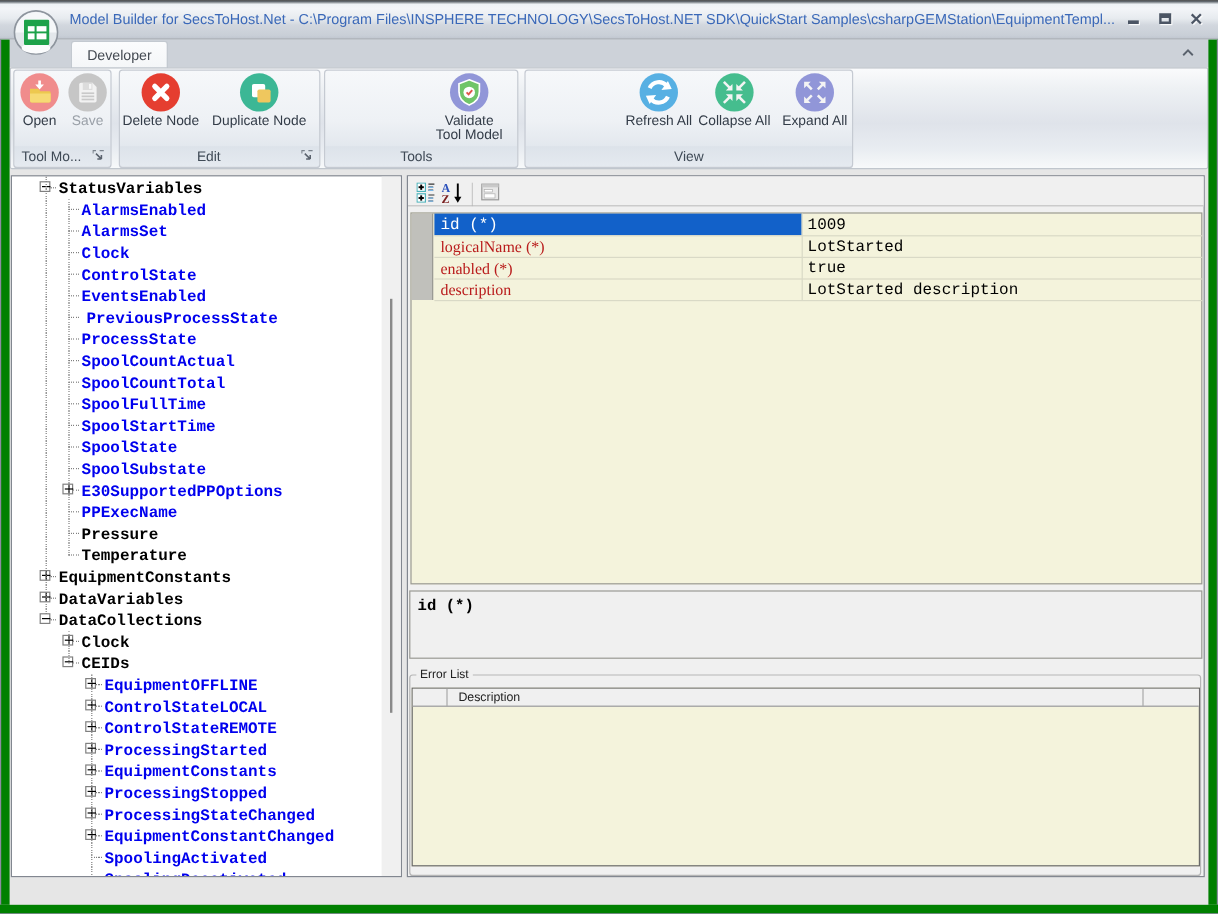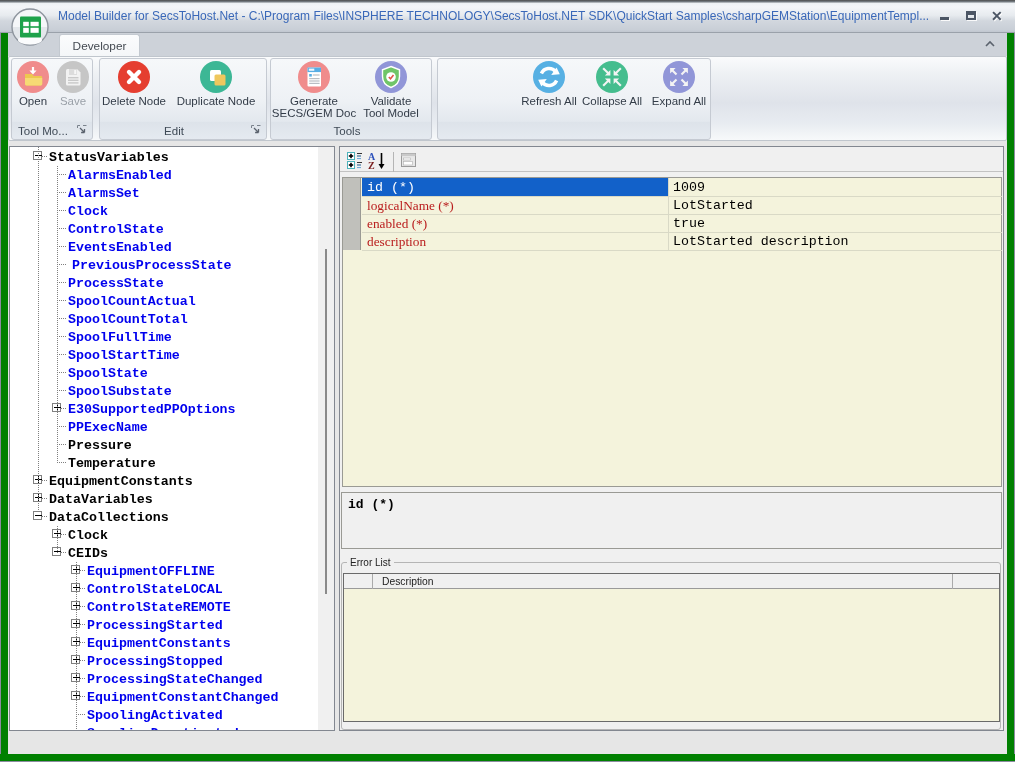--- a/index.html
+++ b/index.html
@@ -177,35 +177,20 @@
       </div>
       <div class="rlabel" style="width:calc(100% - 18px);">Edit</div>
       <div class="launcher" style="right:5px;">
           <svg width="10" height="10" viewBox="0 0 10 10">
             <path d="M0.5 3 V0.5 H3 M6 0.5 h3.5" stroke="#7a828c" fill="none"></path>
             <path d="M3 3 L7.5 7.5 M7.5 7.5 v-3.4 M7.5 7.5 h-3.4" stroke="#5a626d" stroke-width="1.3" fill="none"></path>
           </svg>
         </div>
     </div>
     <div class="rgroup" id="g3">
-      <div class="rbtn" style="left:-2px;width:90px;">
-        <div class="circ" style="background:#f08c8c;">
-          <svg width="32" height="32" viewBox="0 0 32 32">
-            <rect x="9.5" y="6.5" width="13.5" height="19" rx="1" fill="#fff"></rect>
-            <rect x="9.5" y="6.5" width="13.5" height="4.6" fill="#58aee4"></rect>
-            <rect x="10.8" y="7.6" width="5.5" height="2.2" fill="#eef6fd"></rect>
-            <rect x="11.2" y="13" width="2.6" height="2.6" fill="#58aee4"></rect>
-            <rect x="14.8" y="13.4" width="6.8" height="1.2" fill="#b9bec4"></rect>
-            <rect x="11.2" y="17" width="10.4" height="1.2" fill="#b9bec4"></rect>
-            <rect x="11.2" y="19.4" width="10.4" height="1.2" fill="#b9bec4"></rect>
-            <rect x="11.2" y="21.8" width="10.4" height="1.2" fill="#b9bec4"></rect>
-          </svg>
-        </div>
-        <div class="lbl">Generate<br>SECS/GEM Doc</div>
-      </div>
       <div class="rbtn" style="left:84px;width:72px;">
         <div class="circ" style="background:#9196d8;">
           <svg width="32" height="32" viewBox="0 0 32 32">
             <path d="M16 5.5 L24.5 8.8 V15.5 C24.5 21 21 24.7 16 26.5 C11 24.7 7.5 21 7.5 15.5 V8.8 Z" fill="#70c568" stroke="#fff" stroke-width="1.4"></path>
             <circle cx="16" cy="16" r="4.8" fill="#fff"></circle>
             <path d="M13.8 16 l1.7 1.7 l3-3.6" stroke="#e05548" stroke-width="1.6" fill="none"></path>
           </svg>
         </div>
         <div class="lbl">Validate<br>Tool Model</div>
       </div>
@@ -254,20 +239,21 @@
             <g fill="#f4f4f4">
               <path d="M7.1 7.1 L12.6 7.1 L7.1 12.6 Z"></path>
               <path d="M24.9 7.1 L19.4 7.1 L24.9 12.6 Z"></path>
               <path d="M7.1 24.9 L12.6 24.9 L7.1 19.4 Z"></path>
               <path d="M24.9 24.9 L19.4 24.9 L24.9 19.4 Z"></path>
             </g>
           </svg>
         </div>
         <div class="lbl">Expand All</div>
       </div>
+      <div class="rlabel">View</div>
     </div>
   </div>
 
   <div id="tree">
       <div class="hdot" style="left:28px;top:9px;width:9px;"></div>
       <div class="ebox" style="left:23px;top:4px;"></div>
       <div style="position:absolute;left:25px;top:8px;width:7px;height:1px;background:#000;"></div>
       <div class="trow tblack" style="left:39px;top:3px;">StatusVariables</div>
       <div class="hdot" style="left:47px;top:27px;width:9px;"></div>
       <div class="trow tblue" style="left:58px;top:21px;">AlarmsEnabled</div>

